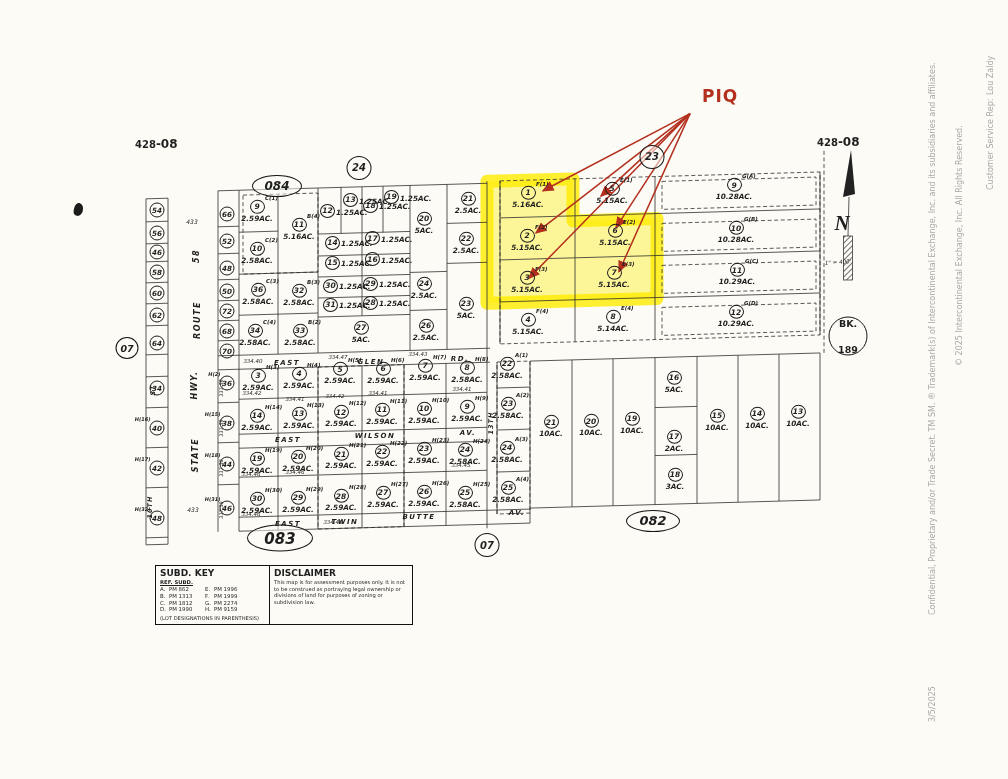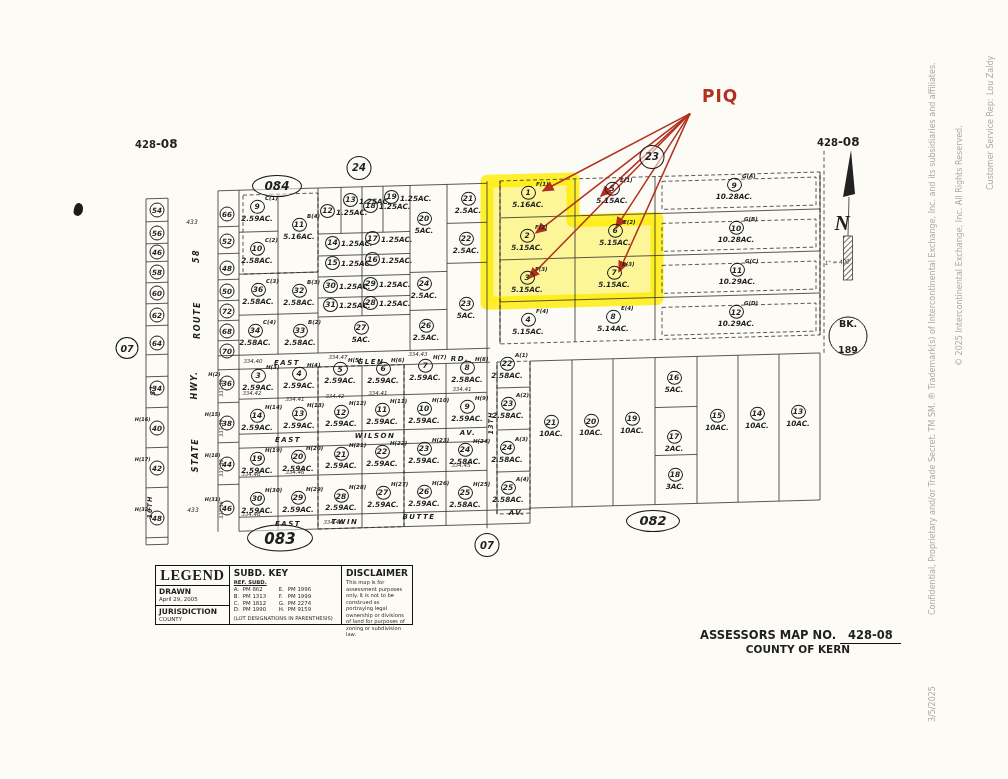--- a/index.html
+++ b/index.html
@@ -695,31 +695,20 @@
 
   <div class="hdr" id="sheetL">
     <span class="shS">428</span><span class="shB">-08</span>
   </div>
   <div class="hdr" id="sheetR">
     <span class="shS">428</span><span class="shB">-08</span>
   </div>
   <div class="hdr" id="piq">PIQ</div>
 
   <div id="legend">
-    <div class="lg1">
-      <div class="lgTitle">LEGEND</div>
-      <div class="lgRow">
-        <div class="lgLbl">DRAWN</div>
-        <div class="lgVal">April 29, 2005</div>
-      </div>
-      <div class="lgRow">
-        <div class="lgLbl">JURISDICTION</div>
-        <div class="lgVal">COUNTY</div>
-      </div>
-    </div>
     <div class="lg2">
       <div class="lgKey">SUBD.  KEY</div>
       <div class="lgRef">REF.  SUBD.</div>
       <div id="subdrows">
           <span>A.</span>
           <span>PM 862</span>
           <span>E.</span>
           <span>PM 1996</span>
           <span>B.</span>
           <span>PM 1313</span>
@@ -735,27 +724,20 @@
           <span>PM 9159</span>
         </div>
       <div class="lgNote">(LOT DESIGNATIONS IN PARENTHESIS)</div>
     </div>
     <div class="lg3">
       <div class="lgDisc">DISCLAIMER</div>
       <div class="lgDiscTx">This map is for assessment purposes only. It is not to be construed as portraying legal ownership or divisions of land for purposes of zoning or subdivision law.</div>
     </div>
   </div>
 
-  <div id="footer">
-    <div id="f1">
-      <span>ASSESSORS  MAP  NO.</span>
-      <span class="mapno">428-08</span>
-    </div>
-    <div id="f2">COUNTY  OF  KERN</div>
-  </div>
 
   <div class="vtx" style="left:928px;top:615px;">Confidential, Proprietary and/or Trade Secret. TM SM. ® Trademark(s) of Intercontinental Exchange, Inc. and its subsidiaries and affiliates.</div>
   <div class="vtx" style="left:928px;top:722px;">3/5/2025</div>
   <div class="vtx" style="left:955px;top:366px;">© 2025 Intercontinental Exchange, Inc. All Rights Reserved.</div>
   <div class="vtx" style="left:986px;top:190px;">Customer Service Rep:</div>
   <div class="vtx" style="left:986px;top:95px;">Lou Zaldy</div>
 
   <div id="blob"></div>
 </div>
 

